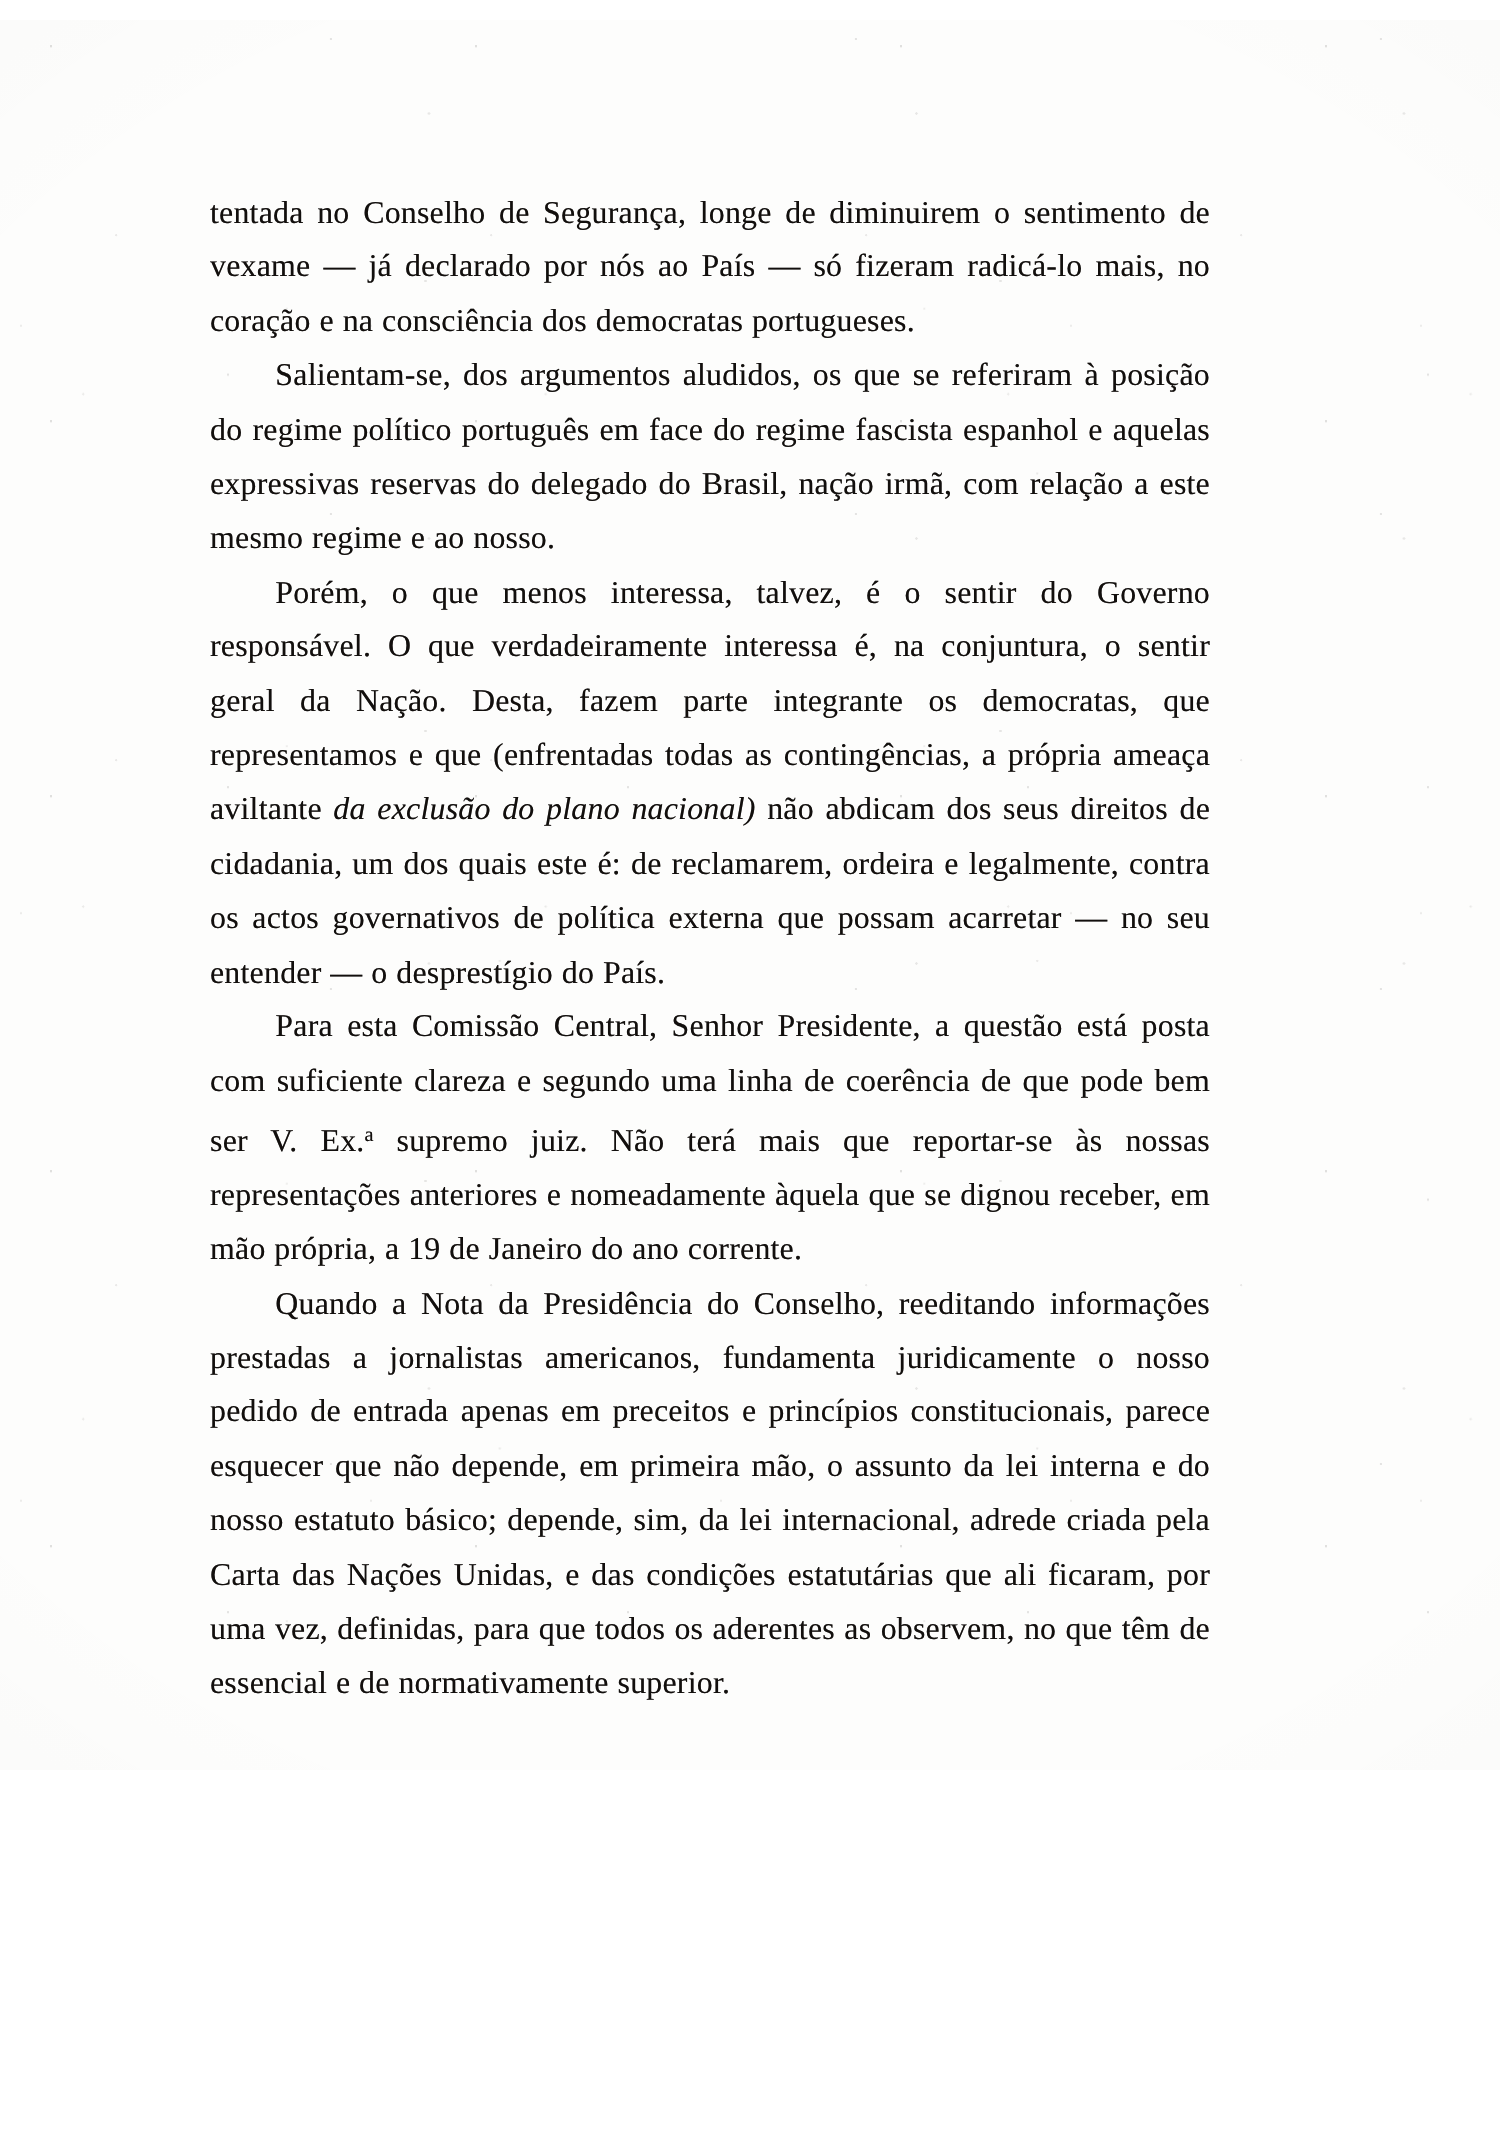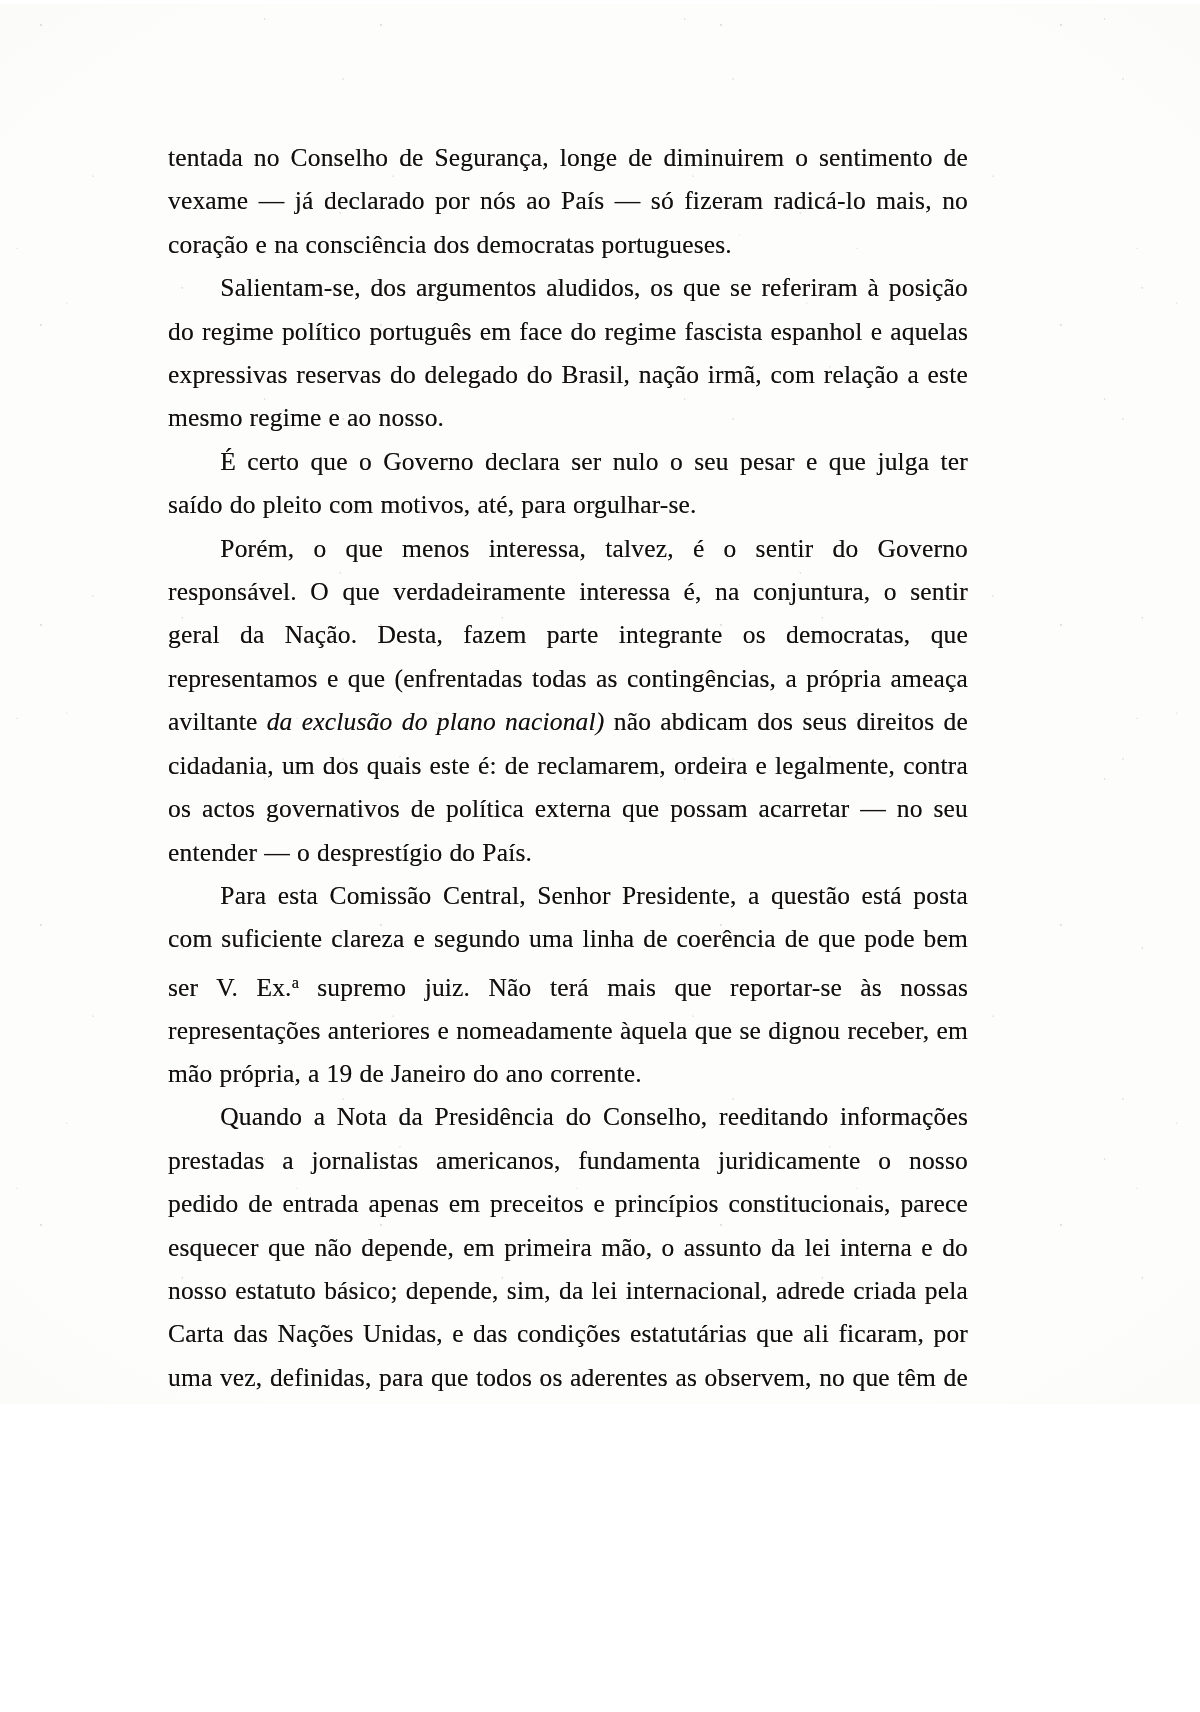--- a/index.html
+++ b/index.html
@@ -6,21 +6,21 @@
   html, body {
     margin: 0;
     padding: 0;
     background: #ffffff;
   }
 
   .page {
     position: relative;
     width: 1200px;
     height: 1400px;
-    margin: 4px auto;
+    margin: 16px auto;
     background: #fdfdfc;
     overflow: hidden;
     
     background-image:
       radial-gradient(ellipse 120% 95% at 50% 50%, rgba(255,255,255,0) 55%, rgba(0,0,0,0.035) 100%);
   }
 
   
   .speckle {
     position: absolute;
@@ -99,21 +99,20 @@
 <body>
 
 <div class="page">
 
   <div class="speckle"></div>
 
   <div class="text-block">
     <div class="body-text" id="body-text">
         <p class="no-indent"><span>tentada no Conselho de Segurança, longe de diminuirem o sentimento de vexame — já declarado por nós ao País — só fizeram radicá-lo mais, no coração e na consciência dos democratas portugueses.</span></p>
         <p><span>Salientam-se, dos argumentos aludidos, os que se referiram à posição do regime político português em face do regime fascista espanhol e aquelas expressivas reservas do delegado do Brasil, nação irmã, com relação a este mesmo regime e ao nosso.</span></p>
-        <p><span>É certo que o Governo declara ser nulo o seu pesar e que julga ter saído do pleito com motivos, até, para orgulhar-se.</span></p>
         <p><span>Porém, o que menos interessa, talvez, é o sentir do Governo responsável. O que verdadeiramente interessa é, na conjuntura, o sentir geral da Nação. Desta, fazem parte integrante os democratas, que representamos e que (enfrentadas todas as contingências, a própria ameaça aviltante </span><em>da exclusão do plano nacional)</em><span> não abdicam dos seus direitos de cidadania, um dos quais este é: de reclamarem, ordeira e legalmente, contra os actos governativos de política externa que possam acarretar — no seu entender — o desprestígio do País.</span></p>
         <p><span>Para esta Comissão Central, Senhor Presidente, a questão está posta com suficiente clareza e segundo uma linha de coerência de que pode bem ser V. Ex.</span><sup class="ordinal">a</sup><span> supremo juiz. Não terá mais que reportar-se às nossas representações anteriores e nomeadamente àquela que se dignou receber, em mão própria, a 19 de Janeiro do ano corrente.</span></p>
         <p><span>Quando a Nota da Presidência do Conselho, reeditando informações prestadas a jornalistas americanos, fundamenta juridicamente o nosso pedido de entrada apenas em preceitos e princípios constitucionais, parece esquecer que não depende, em primeira mão, o assunto da lei interna e do nosso estatuto básico; depende, sim, da lei internacional, adrede criada pela Carta das Nações Unidas, e das condições estatutárias que ali ficaram, por uma vez, definidas, para que todos os aderentes as observem, no que têm de essencial e de normativamente superior.</span></p>
       </div>
   </div>
 
   <div class="folio">35</div>
 
 </div>
 

